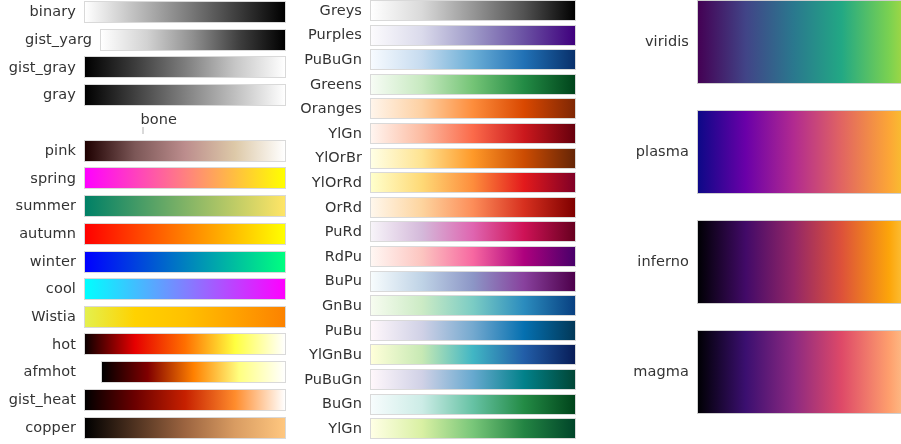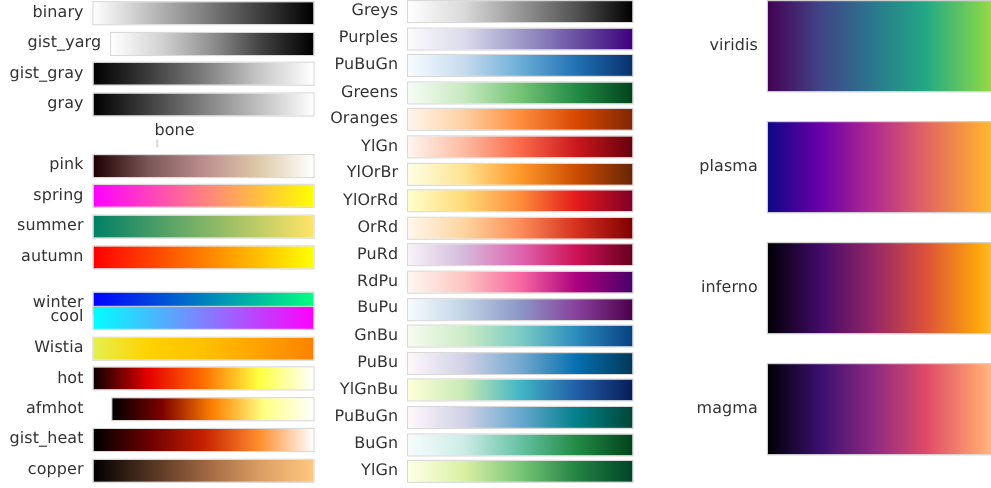--- a/index.html
+++ b/index.html
@@ -92,21 +92,21 @@
         <div class="cmap-swatch" style="background: linear-gradient(to right, rgb(255, 0, 255) 0%, rgb(255, 64, 191) 25%, rgb(255, 128, 128) 50%, rgb(255, 191, 64) 75%, rgb(255, 255, 0) 100%);"></div>
       </div>
       <div class="cmap-row" style="top: 194.9px; height: 22px;">
         <div class="cmap-label" style="width: 76px;">summer</div>
         <div class="cmap-swatch" style="background: linear-gradient(to right, rgb(0, 128, 102) 0%, rgb(64, 153, 102) 25%, rgb(128, 179, 102) 50%, rgb(191, 204, 102) 75%, rgb(255, 229, 102) 100%);"></div>
       </div>
       <div class="cmap-row" style="top: 222.6px; height: 22px;">
         <div class="cmap-label" style="width: 76px;">autumn</div>
         <div class="cmap-swatch" style="background: linear-gradient(to right, rgb(255, 0, 0) 0%, rgb(255, 64, 0) 25%, rgb(255, 128, 0) 50%, rgb(255, 191, 0) 75%, rgb(255, 255, 0) 100%);"></div>
       </div>
-      <div class="cmap-row" style="top: 265px; height: 22px;">
+      <div class="cmap-row" style="top: 251px; height: 22px;">
         <div class="cmap-label" style="width: 76px;">winter</div>
         <div class="cmap-swatch" style="background: linear-gradient(to right, rgb(0, 0, 255) 0%, rgb(0, 64, 223) 25%, rgb(0, 128, 191) 50%, rgb(0, 191, 159) 75%, rgb(0, 255, 128) 100%);"></div>
       </div>
       <div class="cmap-row" style="top: 278px; height: 22px;">
         <div class="cmap-label" style="width: 76px;">cool</div>
         <div class="cmap-swatch" style="background: linear-gradient(to right, rgb(0, 255, 255) 0%, rgb(64, 191, 255) 25%, rgb(128, 128, 255) 50%, rgb(191, 64, 255) 75%, rgb(255, 0, 255) 100%);"></div>
       </div>
       <div class="cmap-row" style="top: 305.7px; height: 22px;">
         <div class="cmap-label" style="width: 76px;">Wistia</div>
         <div class="cmap-swatch" style="background: linear-gradient(to right, rgb(228, 240, 78) 0%, rgb(255, 210, 0) 25%, rgb(255, 193, 0) 50%, rgb(255, 162, 0) 75%, rgb(252, 130, 0) 100%);"></div>

